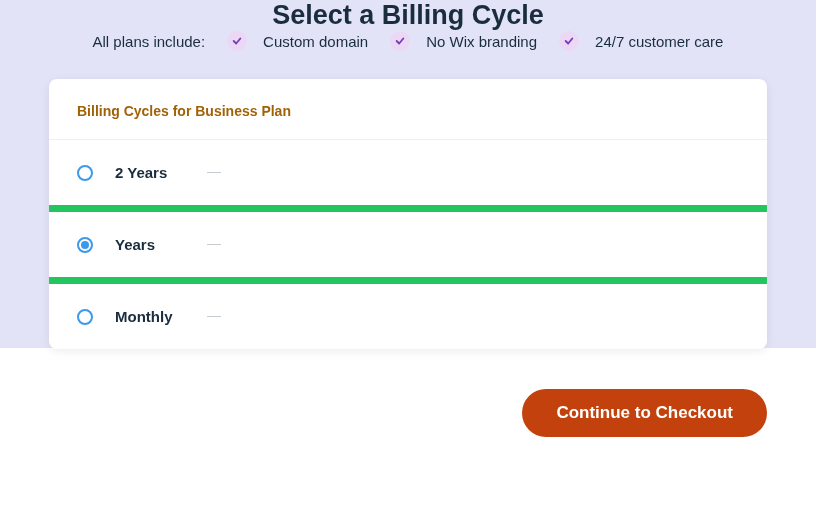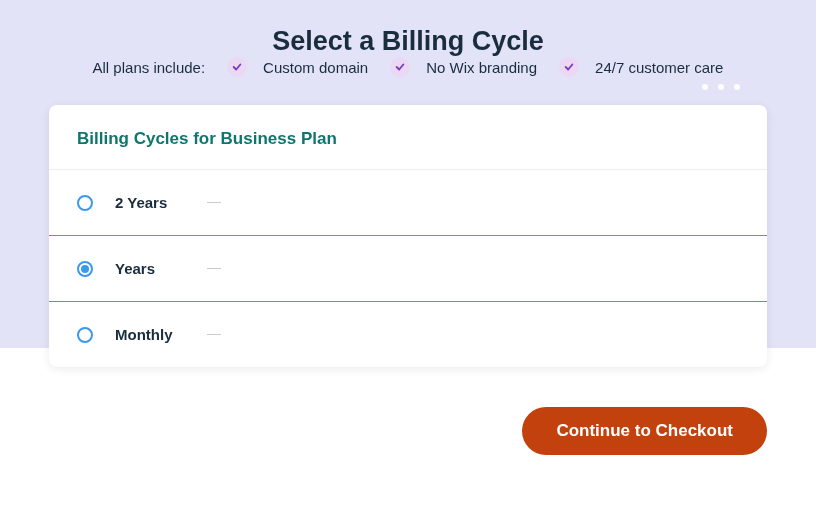--- a/index.html
+++ b/index.html
@@ -27,21 +27,20 @@
       position: relative;
       z-index: 1;
       width: 100%;
       padding: 0;
     }
     .page-title {
       text-align: center;
       font-size: 27px;
       font-weight: 700;
       color: #1a2d3e;
-      padding-top: 26px;
     }
     .includes-row {
       display: flex;
       justify-content: center;
       align-items: center;
       gap: 22px;
       font-size: 15px;
       color: #1a2d3e;
     }
     .includes-label {
@@ -68,30 +67,30 @@
     .card {
       background: #fff;
       width: 718px;
       margin: 28px auto 0 auto;
       border-radius: 8px;
       box-shadow: 0 2px 10px rgba(0,0,0,0.08);
       overflow: hidden;
     }
     .card-header {
       padding: 24px 28px 20px 28px;
-      font-size: 17px;
+      font-size: 14px;
       font-weight: 600;
-      color: #0f766e;
+      color: #a16207;
       border-bottom: 1px solid #eceff3;
     }
     .cycle-row {
       display: flex;
       align-items: center;
       padding: 24px 28px;
-      border-bottom: 1px solid #22c55e;
+      border-bottom: 7px solid #22c55e;
       cursor: pointer;
     }
     .cycle-row:last-child {
       border-bottom: none;
     }
     .radio {
       width: 16px;
       height: 16px;
       border-radius: 50%;
       border: 2px solid #3b99ec;

